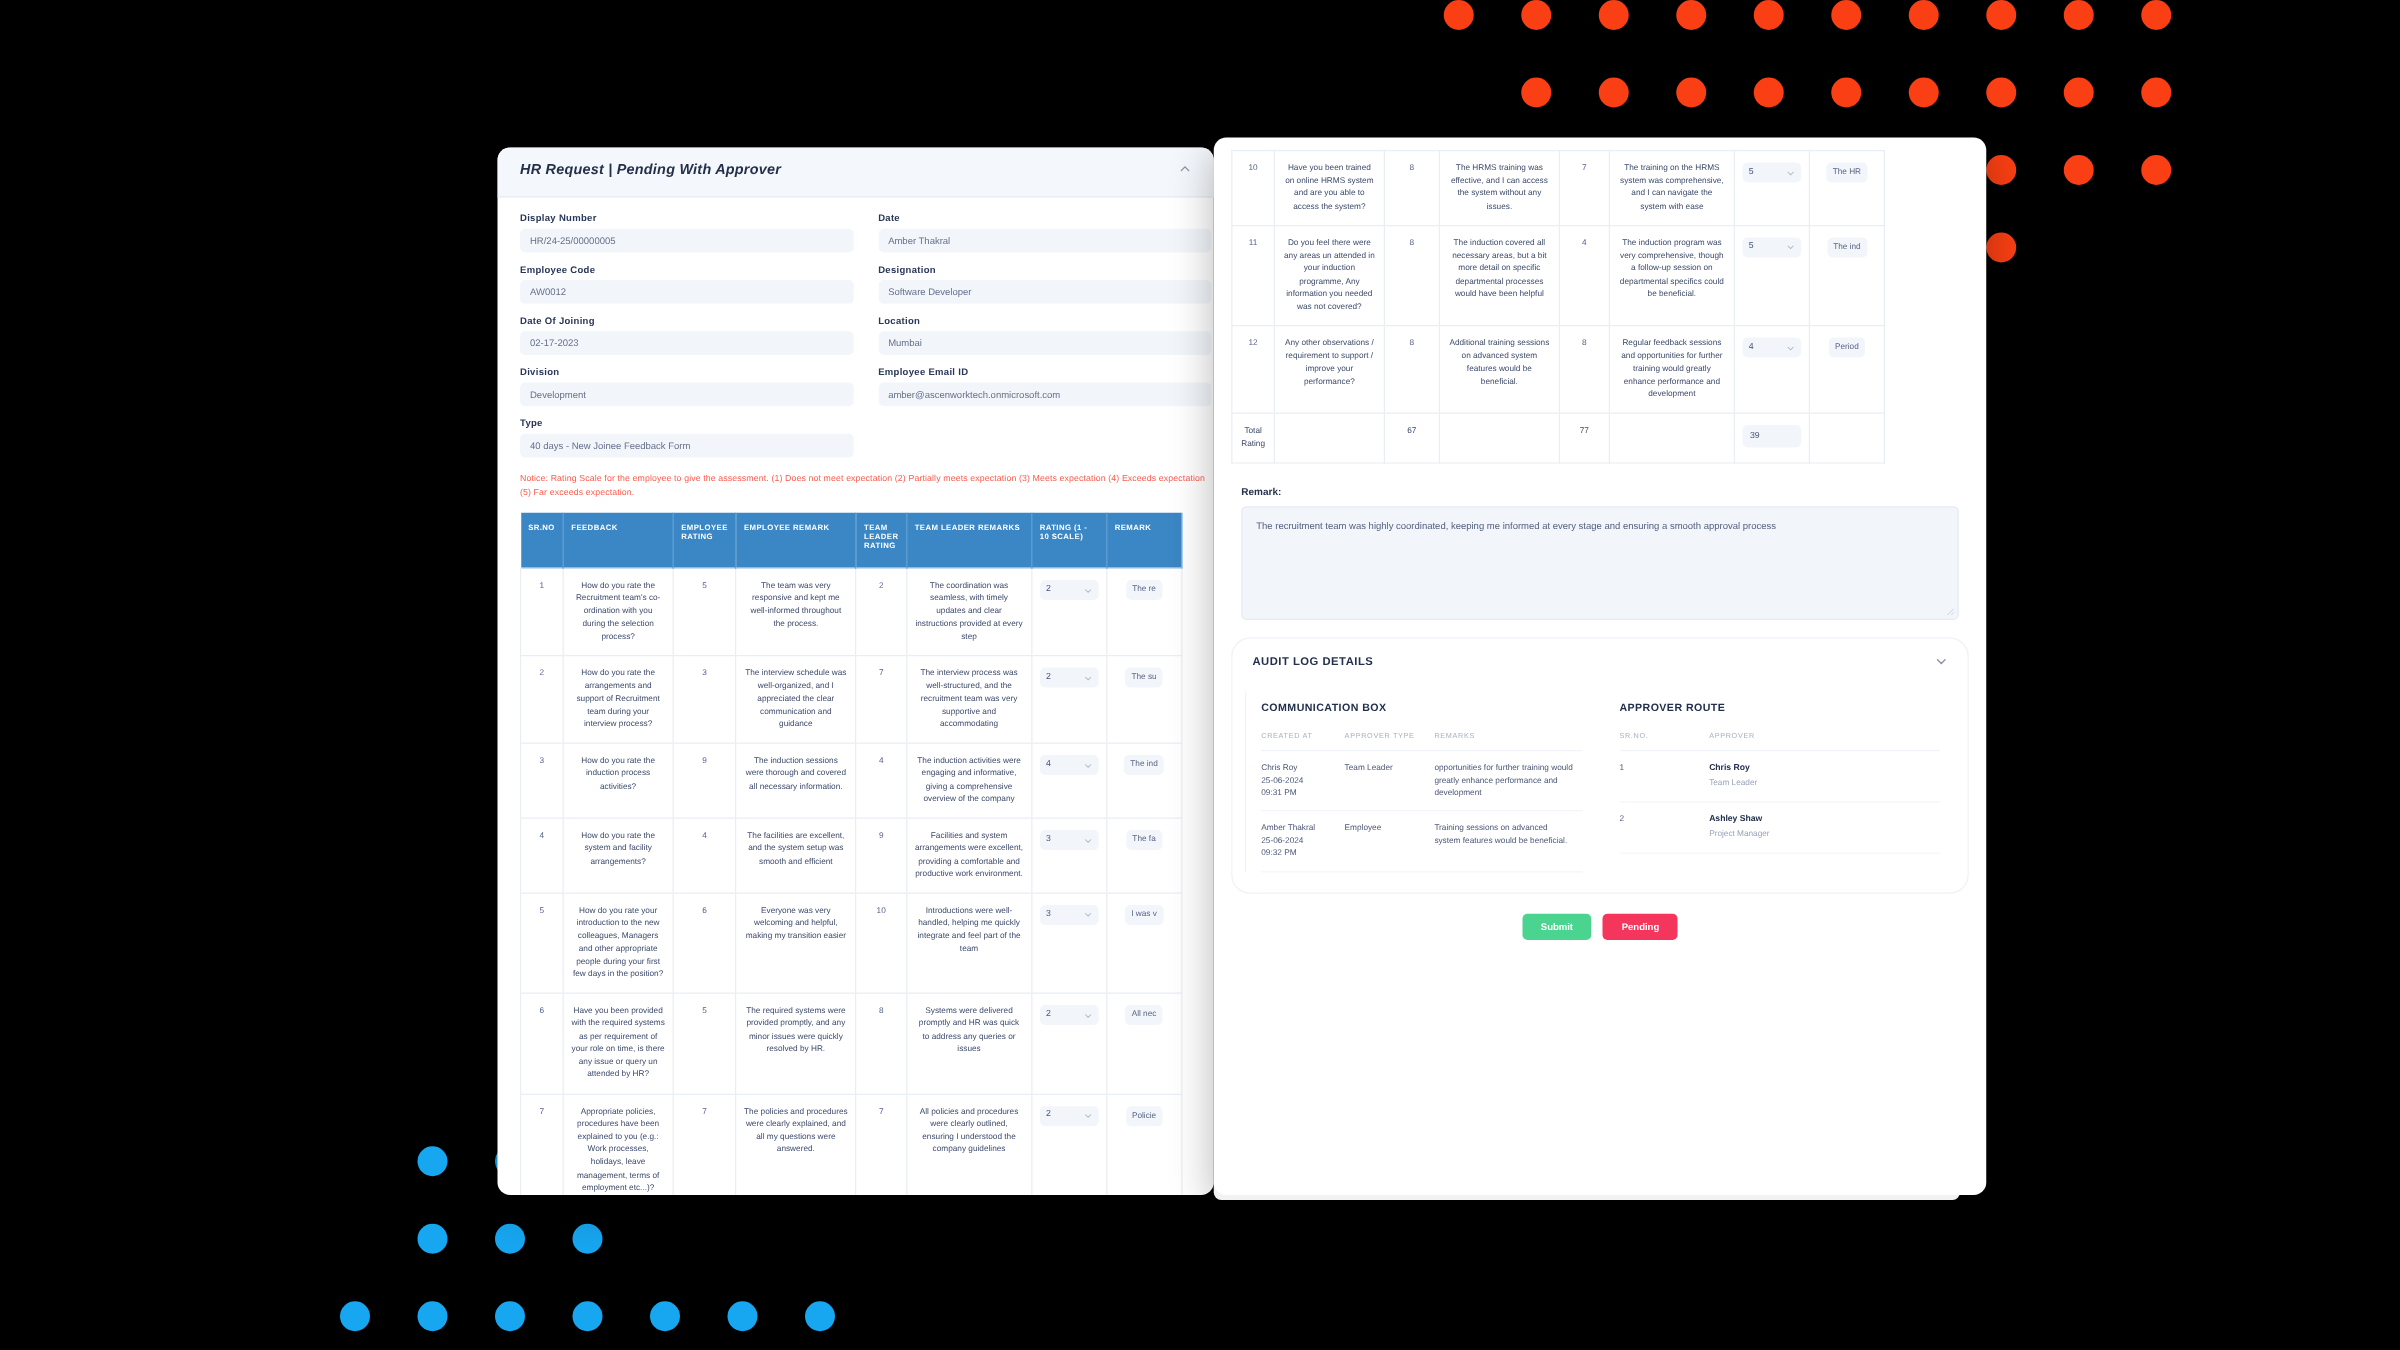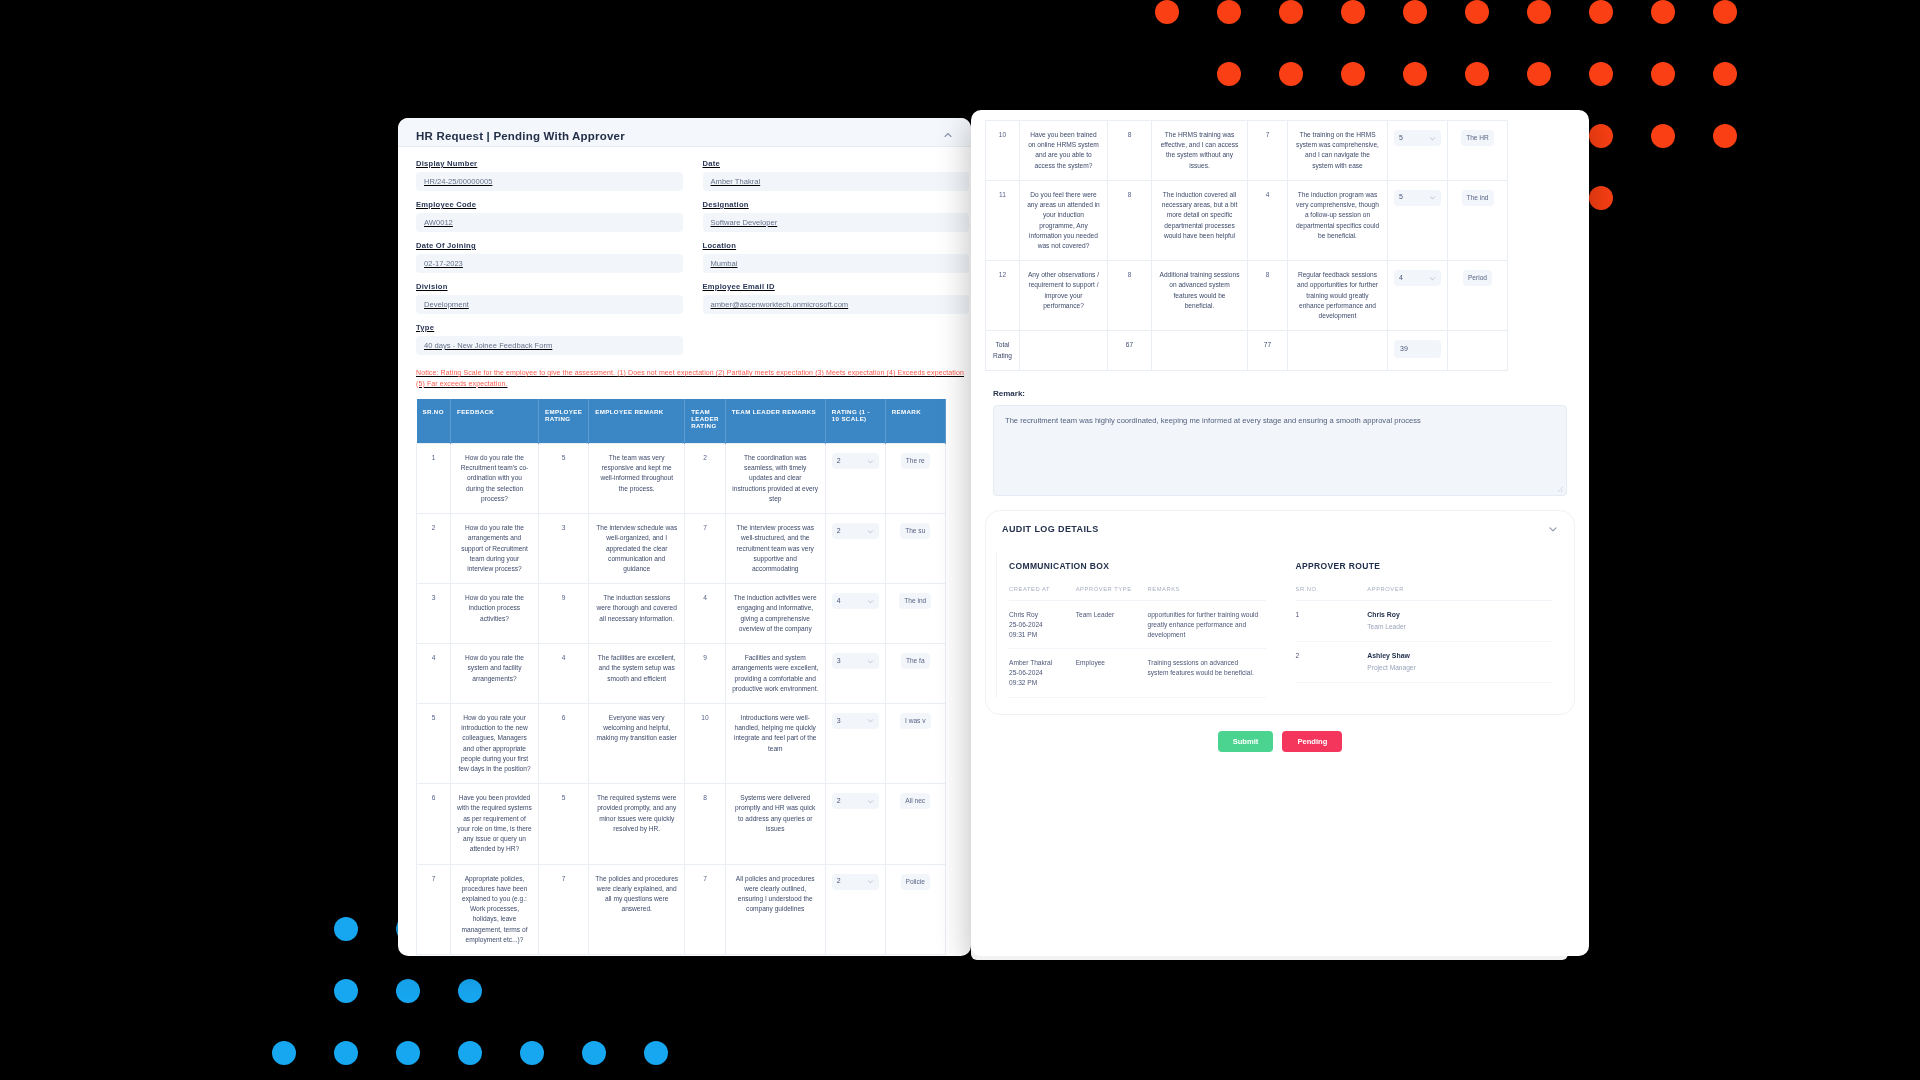--- a/index.html
+++ b/index.html
@@ -27,30 +27,30 @@
     box-shadow:0 10px 34px rgba(0,0,0,.28);
     overflow:hidden;
   }
   #left-panel  { left:398px; top:118px; width:573px; height:838px; }
   #right-panel { left:971px; top:110px; width:618px; height:846px; }
 
   
   .card-header {
     background:#f4f7fb;
     border-bottom:1px solid #e6ecf3;
-    padding:12px 18px 4px 18px;
-    display:flex; align-items:flex-start; justify-content:space-between;
+    padding:12px 18px 15px 18px;
+    display:flex; align-items:flex-start; justify-content:space-between;font-style:italic;
   }
   .card-header .title {
     font-size:11.5px; font-weight:bold; color:#24304a; letter-spacing:.2px;
   }
   .chev { width:10px; height:10px; display:block; }
   .chev svg { display:block; }
 
-  .form-body { padding:12px 2px 0 18px;text-decoration:underline; }
+  .form-body { padding:12px 2px 0 18px; }
   .form-grid { display:grid; grid-template-columns:1fr 1fr; column-gap:20px; row-gap:0px; }
   .field { margin-bottom:9px; }
   .field .lbl {
     font-size:7.6px; font-weight:bold; color:#2a3657;
     letter-spacing:.25px; margin-bottom:4px; display:block;
   }
   .field .inp {
     background:#f2f6fb; border:none; border-radius:4px;
     height:19px; line-height:19px; padding:0 8px;
     font-size:7.6px; color:#66708a; width:100%;

